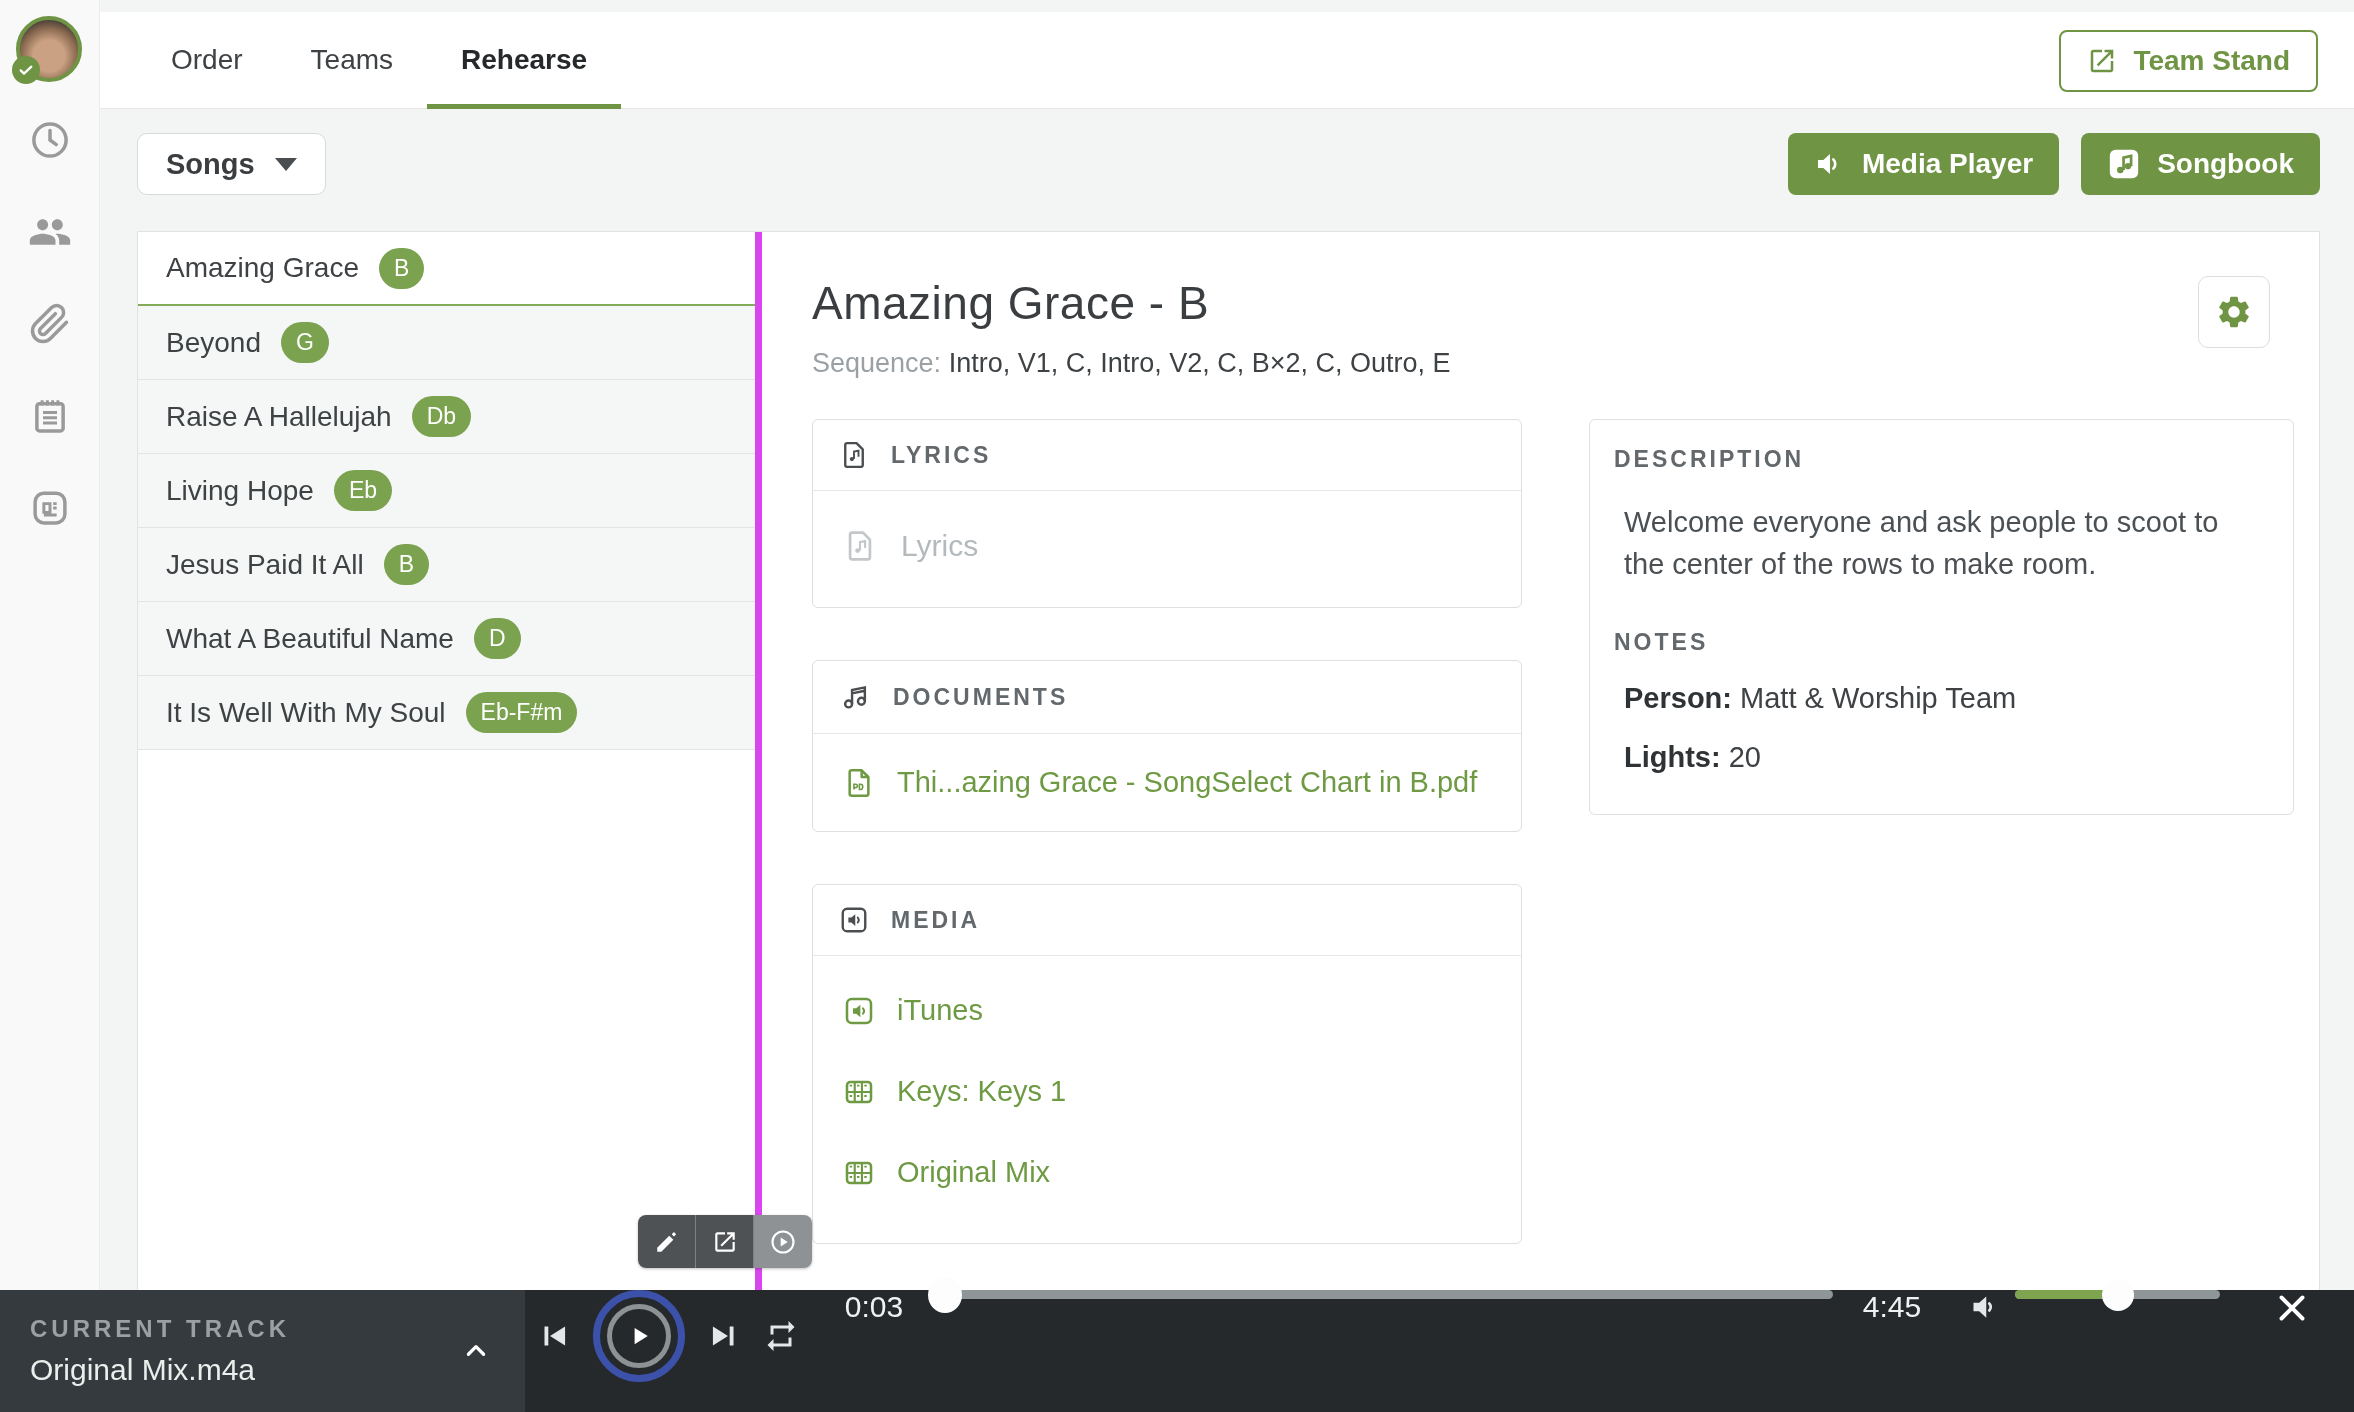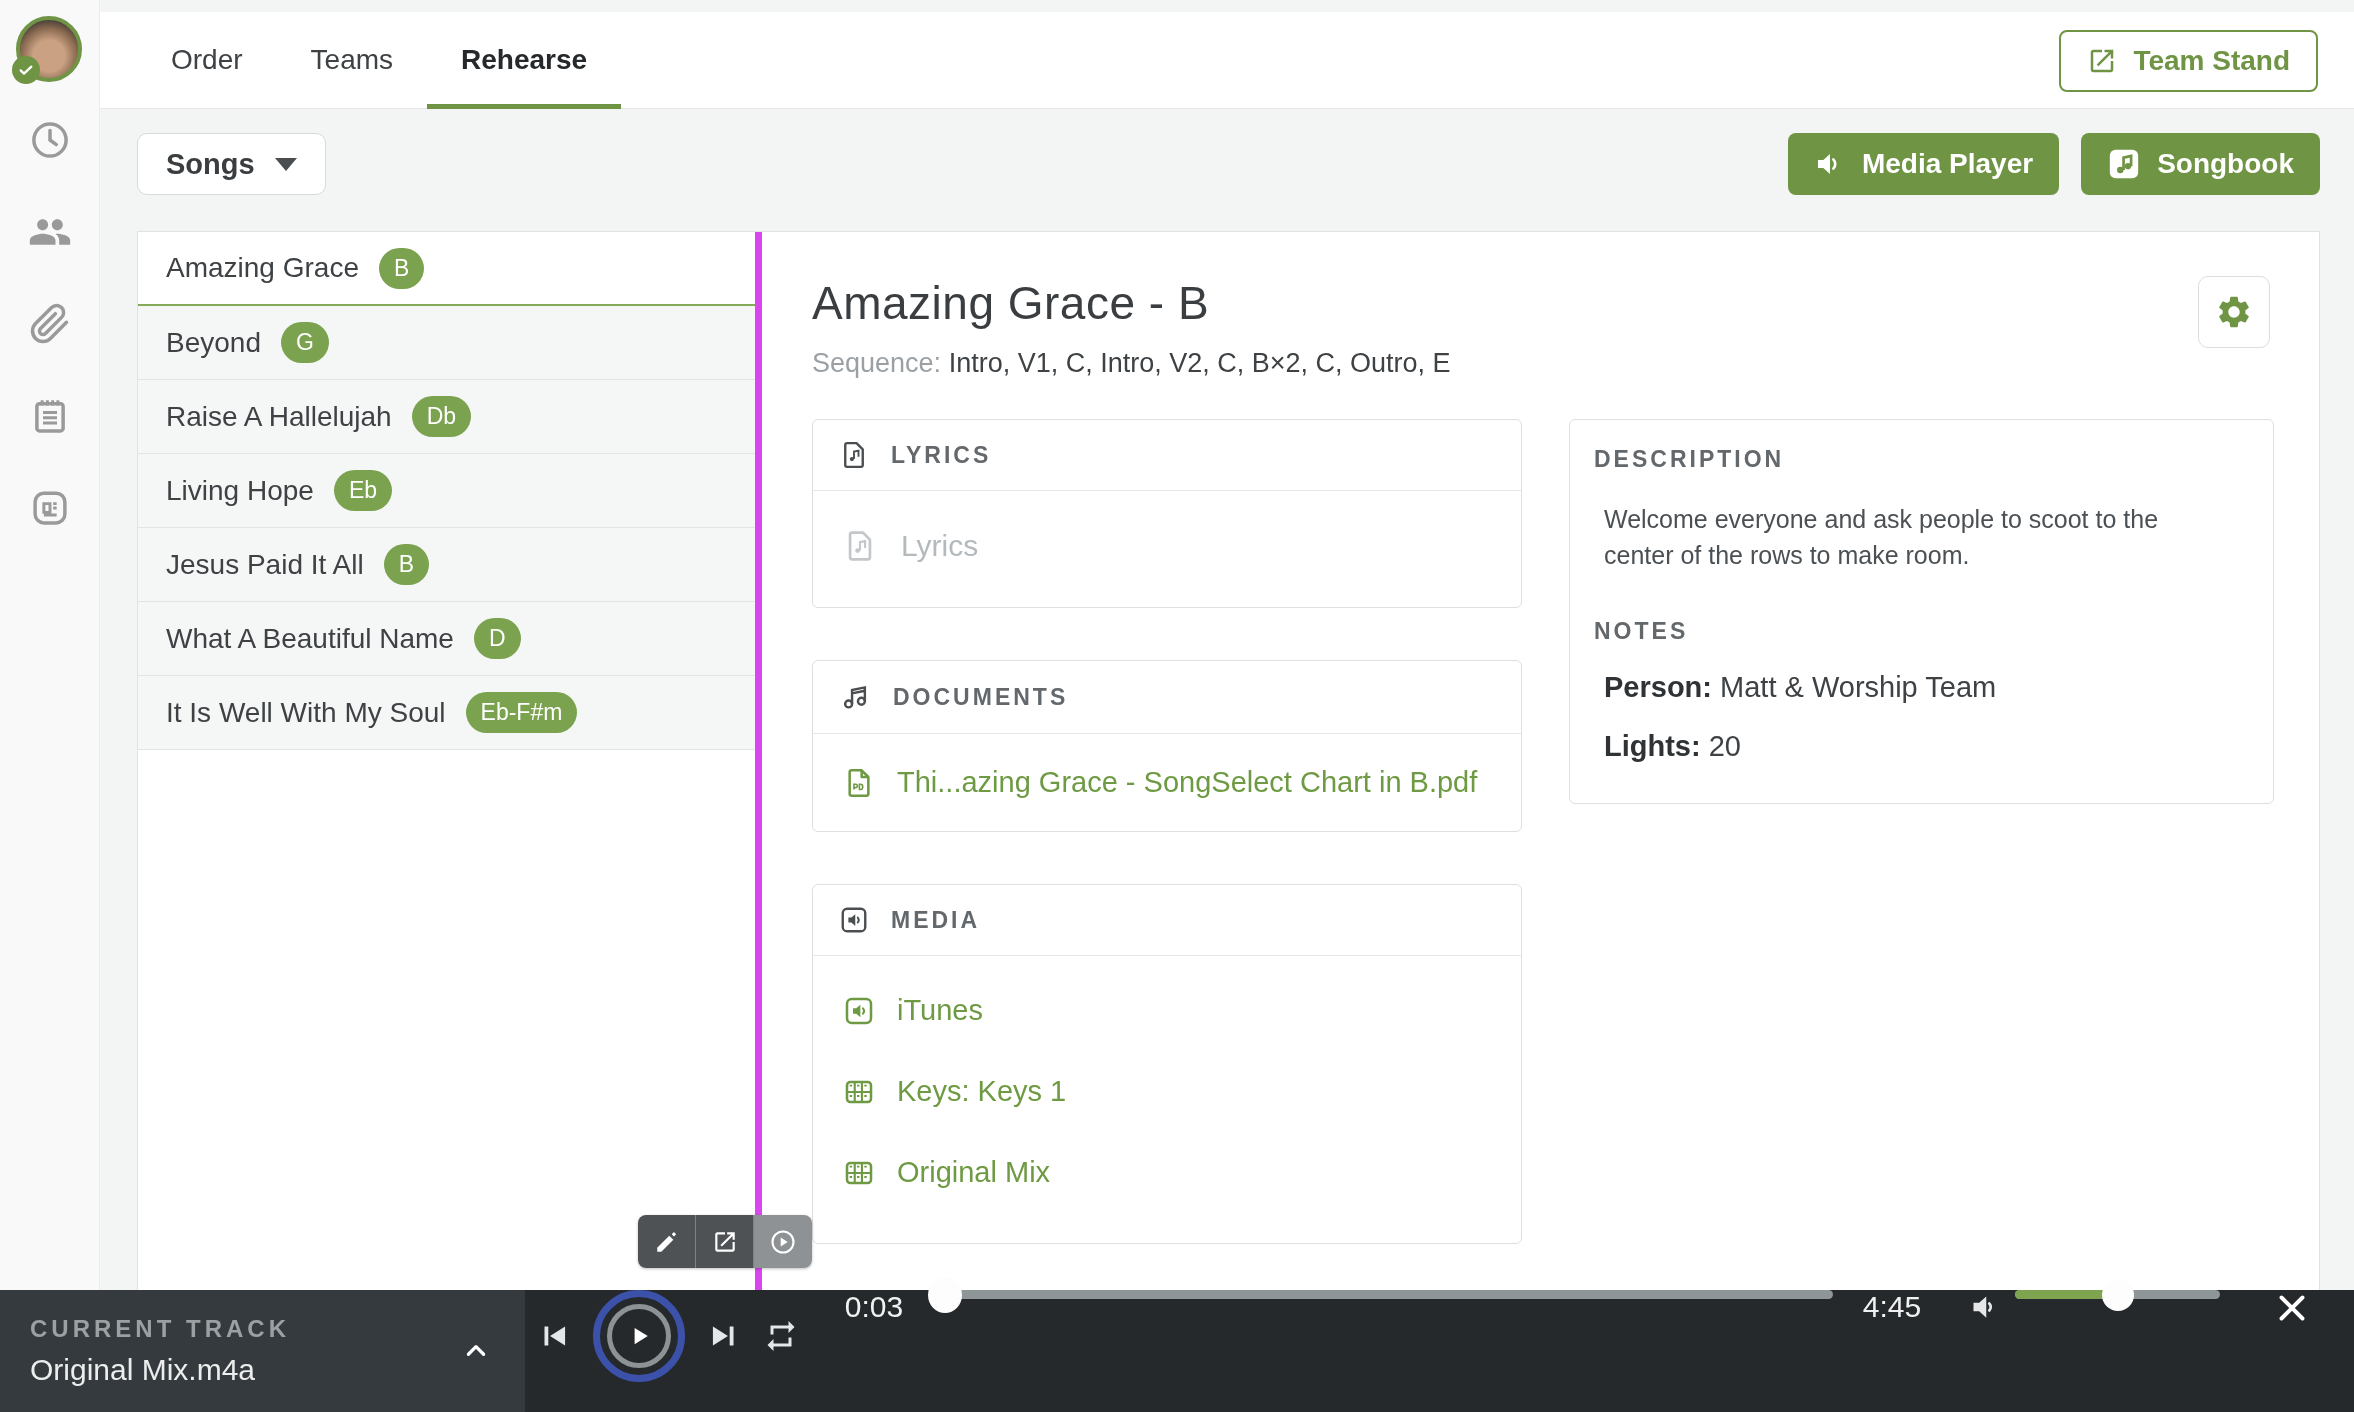--- a/index.html
+++ b/index.html
@@ -53,35 +53,35 @@
   .key-badge { background:#7ba24f; color:#fff; font-size:23px; padding:7px 15px; border-radius:22px; white-space:nowrap; }
 
   
   .detail { position:absolute; left:625px; right:0; top:0; bottom:0; padding:44px 0 0 49px; overflow:hidden; }
   .gear-btn { position:absolute; right:49px; top:44px; width:72px; height:72px; background:#fff;
               border:1px solid #ddd; border-radius:10px; display:flex; align-items:center; justify-content:center; cursor:pointer; }
   .song-title { font-size:46px; font-weight:normal; color:#3a3e41; letter-spacing:0.5px; }
   .artist { margin-top:30px; font-size:29px; color:#3e4245; }
   .sequence { margin-top:18px; font-size:27px; color:#3e4245; }
   .seq-label { color:#9aa0a4; }
-  .cards { display:flex; margin-top:40px; gap:47px; align-items:flex-start; }
+  .cards { display:flex; margin-top:40px; gap:67px; align-items:flex-start; }
   .col-left { width:710px; display:flex; flex-direction:column; gap:52px; }
   .col-right { width:705px; }
   .card { background:#fff; border:1px solid #dfdfdf; border-radius:6px; }
   .card-header { display:flex; align-items:center; gap:22px; padding:20px 26px; border-bottom:1px solid #e6e6e6;
                  font-size:23px; font-weight:bold; letter-spacing:3px; color:#63686c; }
   .card-body { padding:8px 0; }
   .lyrics-placeholder { display:flex; align-items:center; gap:24px; padding:30px 26px 36px 30px;
                         color:#b4b9bc; font-size:30px; }
   .doc-link, .media-link { display:flex; align-items:center; gap:22px; padding:24px 26px 24px 30px;
                            color:#6e9a43; font-size:29px; cursor:pointer; }
   .media-list { padding:14px 0 30px; }
   .desc-card { padding:26px 24px 40px; }
   .mini-header { font-size:23px; font-weight:bold; letter-spacing:3px; color:#63686c; }
-  .desc-text { margin:28px 0 44px 10px; font-size:25px; line-height:1.45; color:#4b5054; max-width:620px; }
+  .desc-text { margin:28px 0 44px 10px; font-size:29px; line-height:1.45; color:#4b5054; max-width:620px; }
   .note-row { margin:26px 0 0 10px; font-size:29px; color:#3e4245; }
   .note-row b { color:#2f3335; }
 
   
   .mini-toolbar { position:absolute; left:638px; top:1215px; height:53px; display:flex; border-radius:8px;
                   overflow:hidden; z-index:5; box-shadow:0 1px 3px rgba(0,0,0,.25); }
   .mini-btn { width:58px; height:53px; display:flex; align-items:center; justify-content:center;
               background:#4e5254; border:none; border-right:1px solid rgba(255,255,255,.28); cursor:pointer; }
   .mini-btn:last-child { border-right:none; background:#8f9294; }
 

